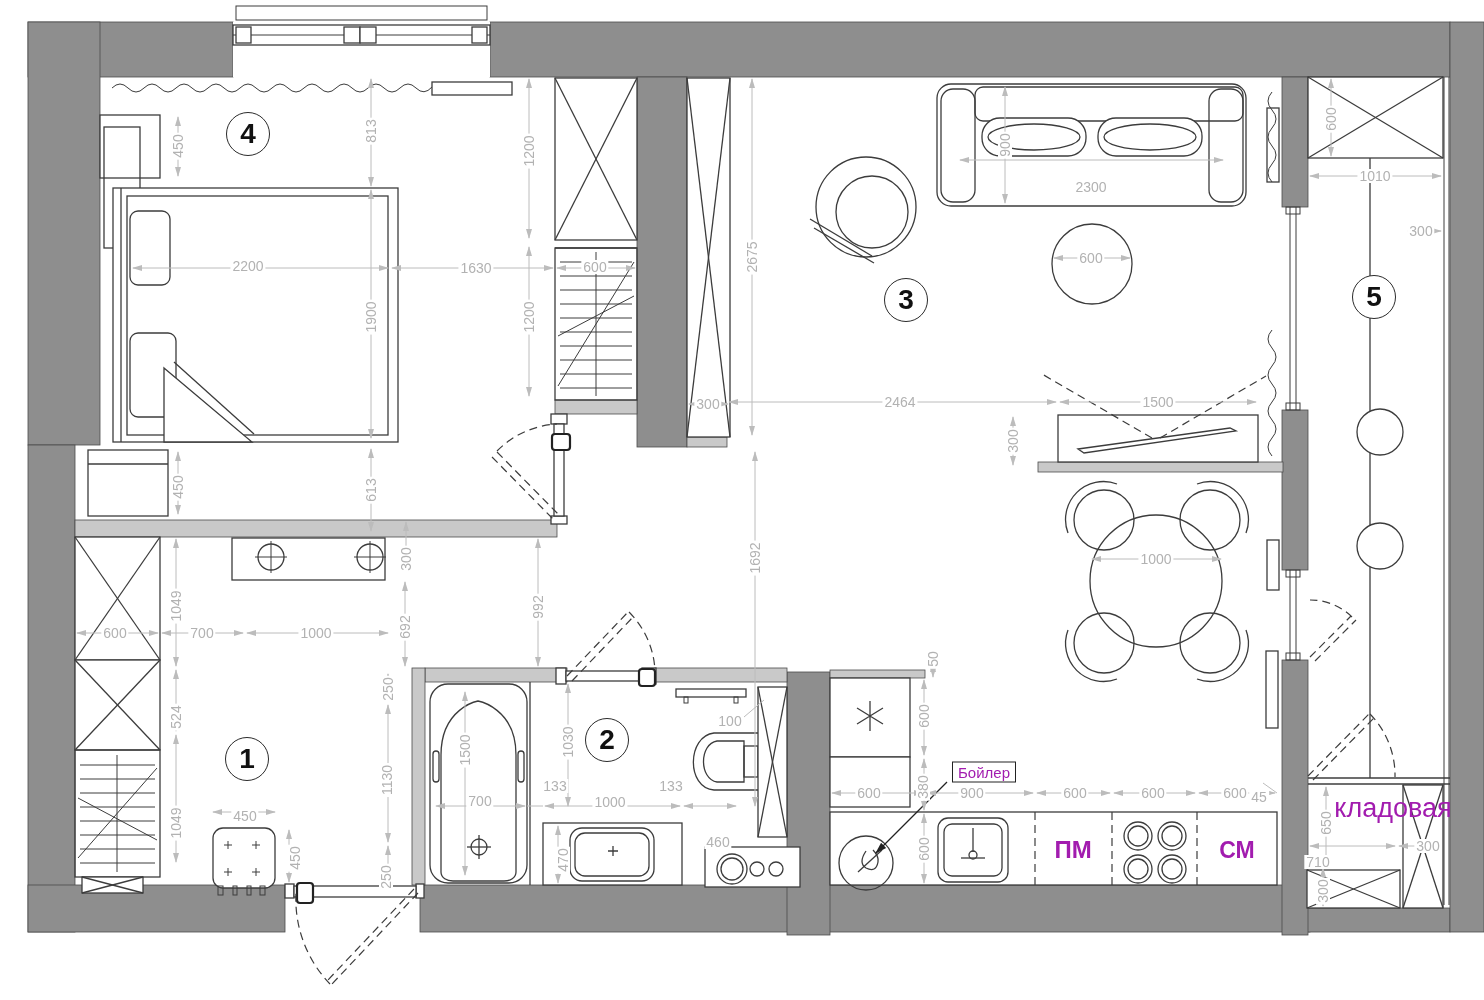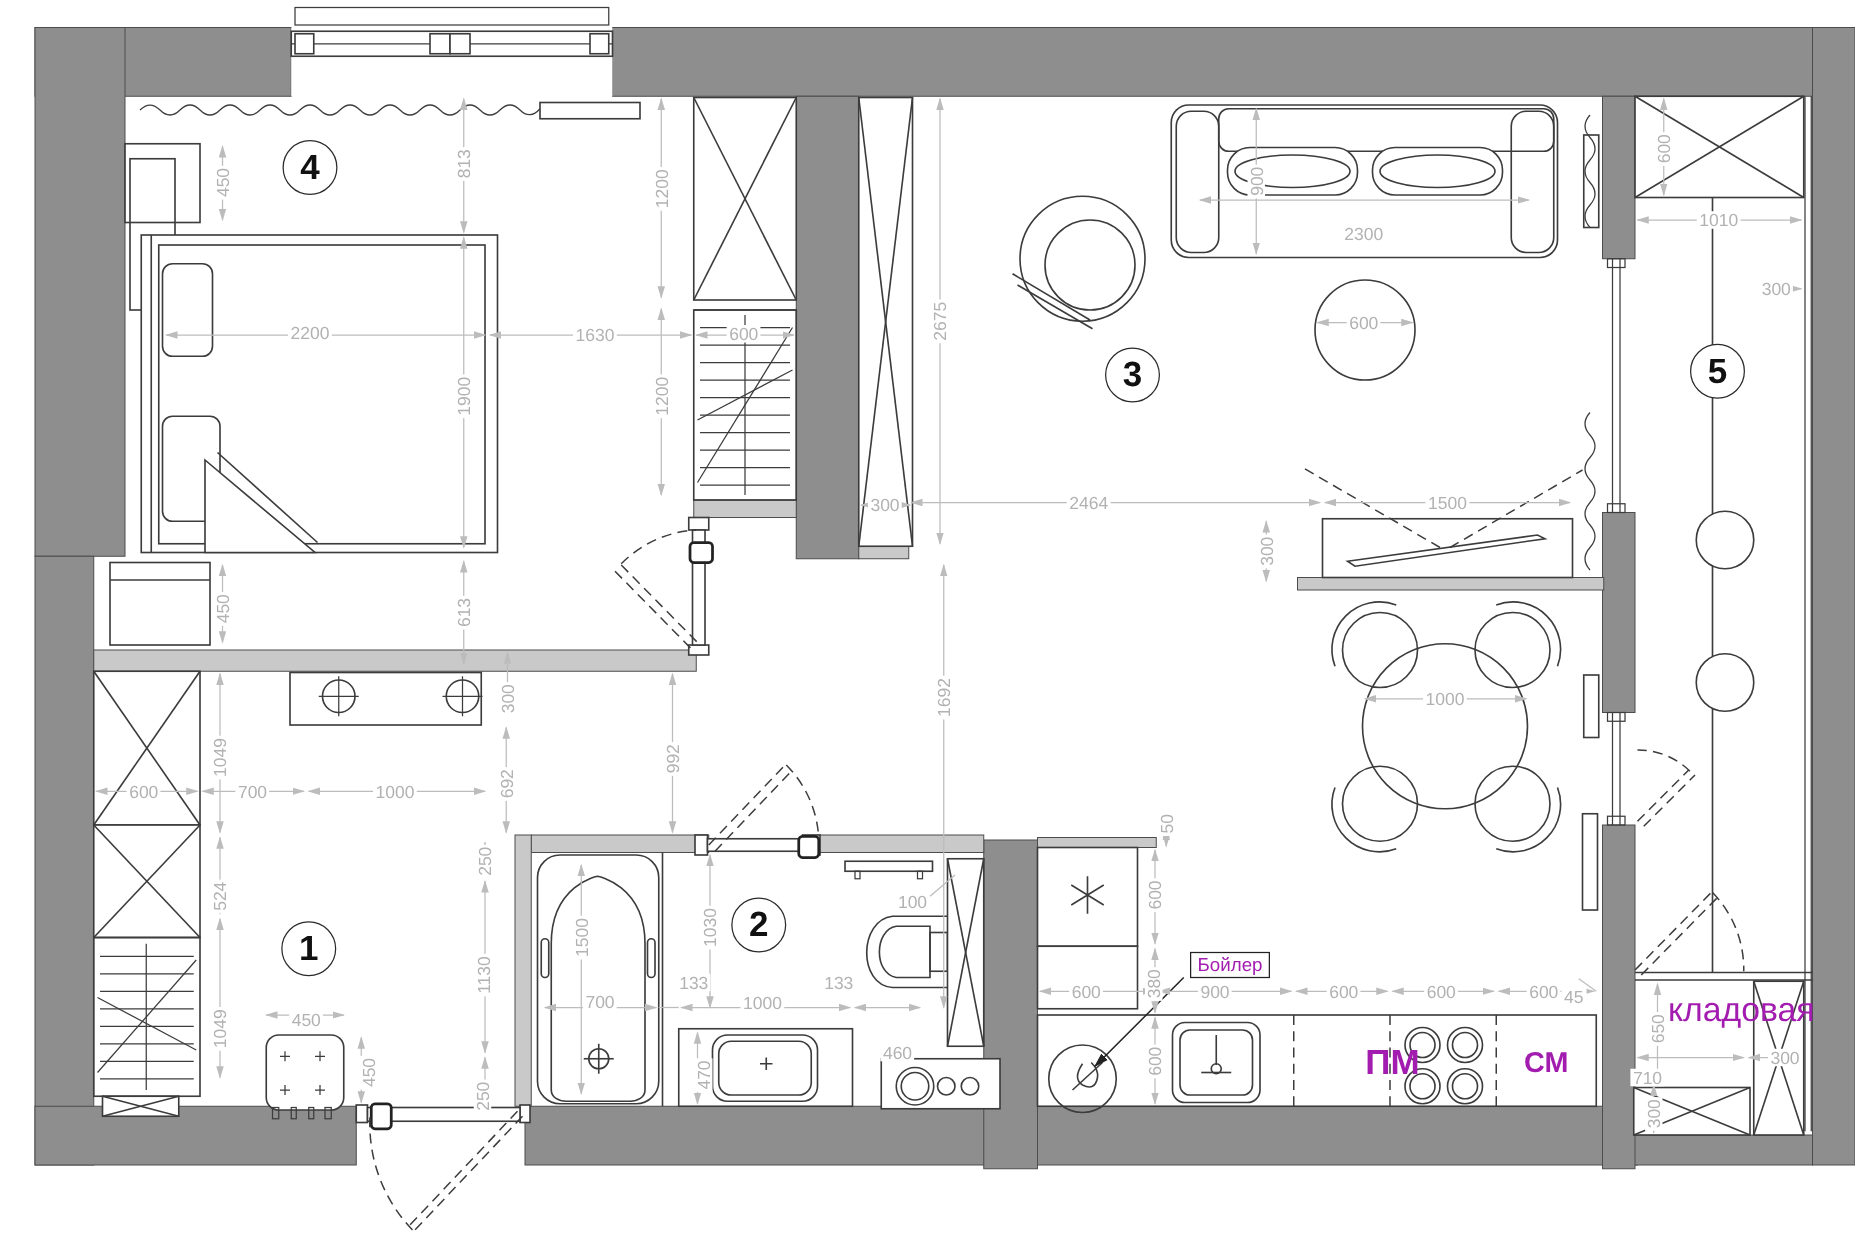--- a/index.html
+++ b/index.html
@@ -383,21 +383,21 @@
       <div class="dim" style="left: 595px; top: 267px;">600</div>
       <div class="dim v" style="left: 371px; top: 317px;">1900</div>
       <div class="dim v" style="left: 529px; top: 317px;">1200</div>
       <div class="dim v" style="left: 178px; top: 487px;">450</div>
       <div class="dim v" style="left: 371px; top: 490px;">613</div>
       <div class="dim v" style="left: 752px; top: 257px;">2675</div>
       <div class="dim" style="left: 708px; top: 404px;">300</div>
       <div class="dim v" style="left: 1005px; top: 145px;">900</div>
       <div class="dim" style="left: 1091px; top: 159px; margin-top: 28px;">2300</div>
       <div class="dim" style="left: 1091px; top: 258px;">600</div>
-      <div class="dim" style="left: 871px; top: 402px;">2464</div>
+      <div class="dim" style="left: 900px; top: 402px;">2464</div>
       <div class="dim" style="left: 1158px; top: 402px;">1500</div>
       <div class="dim v" style="left: 1013px; top: 441px;">300</div>
       <div class="dim v" style="left: 755px; top: 558px;">1692</div>
       <div class="dim" style="left: 1156px; top: 559px;">1000</div>
       <div class="dim v" style="left: 1331px; top: 119px;">600</div>
       <div class="dim" style="left: 1375px; top: 176px;">1010</div>
       <div class="dim" style="left: 1421px; top: 231px;">300</div>
       <div class="dim v" style="left: 933px; top: 659px;">50</div>
       <div class="dim v" style="left: 924px; top: 716px;">600</div>
       <div class="dim v" style="left: 923px; top: 787px;">380</div>
@@ -434,17 +434,17 @@
       <div class="dim v" style="left: 1326px; top: 823px;">650</div>
       <div class="dim" style="left: 1318px; top: 846px; margin-top: 16px;">710</div>
       <div class="dim" style="left: 1428px; top: 846px;">300</div>
       <div class="dim v" style="left: 1323px; top: 891px;">300</div>
       <div class="room" style="left: 247px; top: 759px;">1</div>
       <div class="room" style="left: 607px; top: 740px;">2</div>
       <div class="room" style="left: 906px; top: 300px;">3</div>
       <div class="room" style="left: 248px; top: 134px;">4</div>
       <div class="room" style="left: 1374px; top: 297px;">5</div>
       <div class="txt" style="font-size: 27px; left: 1393px; top: 808px;">кладовая</div>
-      <div class="txt bold" style="font-size: 28px; left: 1073px; top: 850px; margin-left: 41px;">ПМ</div>
+      <div class="txt bold" style="font-size: 24px; left: 1073px; top: 850px;">ПМ</div>
       <div class="txt bold" style="font-size: 23px; left: 1237px; top: 850px;">СМ</div>
       <div class="txt boxed" style="font-size: 15px; left: 984px; top: 772px;">Бойлер</div>
     </div>
 </div>
 
 </body></html>

